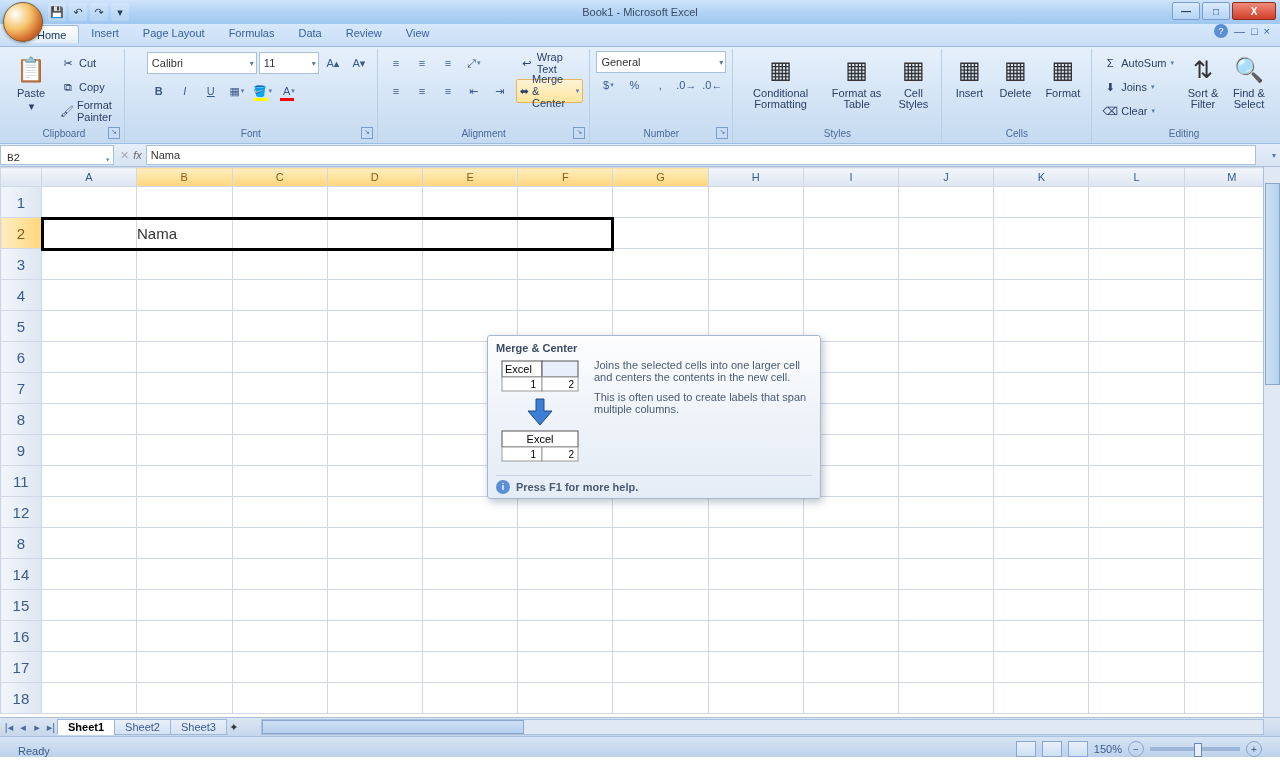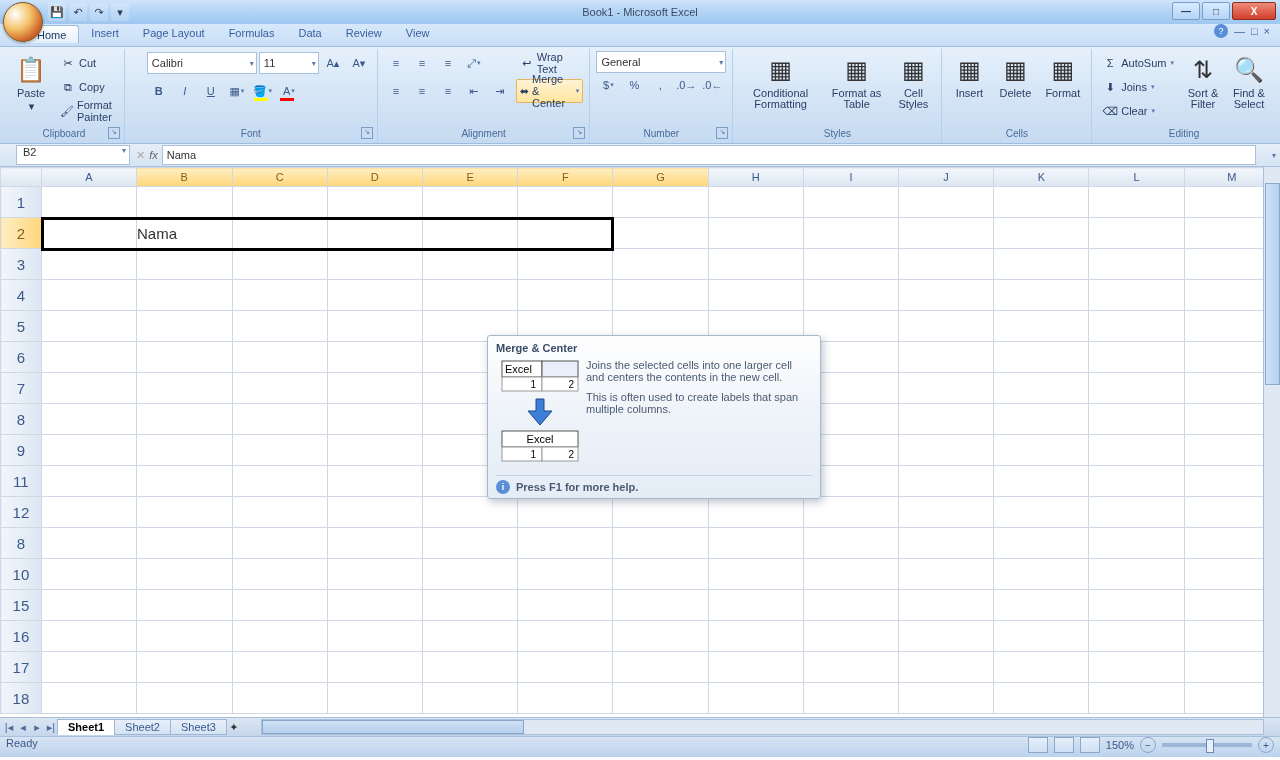--- a/index.html
+++ b/index.html
@@ -26,51 +26,51 @@
   .small-btn{display:flex;align-items:center;gap:3px;padding:1px 3px;border:1px solid transparent;border-radius:2px;height:20px;color:#2b4066;}
   .small-btn .ic{width:16px;height:16px;display:inline-flex;align-items:center;justify-content:center;}
   .small-btn.hl{background:linear-gradient(#fff3d6,#ffe59e);border-color:#e6b760;}
   .stack{display:flex;flex-direction:column;gap:0;}
   .row{display:flex;gap:2px;align-items:center;}
   .combo{height:20px;background:#fff;border:1px solid #a8c0dc;display:flex;align-items:center;padding:0 14px 0 4px;position:relative;color:#333;}
   .combo::after{content:"▾";position:absolute;right:2px;font-size:8px;color:#5a7aac;}
   .spin{width:40px;}
   .ibtn{width:22px;height:22px;border:1px solid transparent;display:flex;align-items:center;justify-content:center;color:#3b5a8a;border-radius:2px;}
   .namebox-row{height:22px;background:linear-gradient(#e6eef8,#d6e4f3);border-bottom:1px solid #a8c0dc;display:flex;align-items:center;}
-  .namebox{width:92px;background:#fff;border:1px solid #a8c0dc;height:18px;margin-left:16px;display:flex;align-items:flex-start;padding:0 14px 0 6px;position:relative;}
+  .namebox{width:92px;background:#fff;border:1px solid #a8c0dc;height:18px;margin-left:0;display:flex;align-items:flex-end;padding:0 14px 0 6px;position:relative;font-family:Liberation Mono, monospace;}
   .namebox::after{content:"▾";position:absolute;right:3px;font-size:8px;color:#5a7aac;}
   .fx-area{display:flex;align-items:center;flex:1;gap:4px;margin-left:6px;}
   .fx-area .fx{font-style:italic;color:#666;}
   .formula-bar{flex:1;background:#fff;border:1px solid #a8c0dc;height:18px;padding:0 4px;display:flex;align-items:center;margin-right:16px;}
   .sheet{position:relative;height:550px;overflow:hidden;}
   .grid{position:absolute;left:0;top:0;}
   .grid table{border-collapse:collapse;}
   .grid th,.grid td{border:1px solid #d0d7e5;font-weight:normal;padding:0;}
   .corner{width:40px;height:18px;background:linear-gradient(#f2f6fb,#dce6f2);border:1px solid #9cb6d8;}
   .colhead{background:linear-gradient(#f2f6fb,#dce6f2);height:18px;text-align:center;color:#3b5a8a;width:95px;}
   .colhead.sel{background:linear-gradient(#ffeec2,#ffd67a);color:#8a5a1a;}
   .rowhead{background:linear-gradient(90deg,#f2f6fb,#dce6f2);width:40px;height:30px;text-align:center;color:#3b5a8a;font-size:15px;}
   .rowhead.sel{background:linear-gradient(90deg,#ffeec2,#ffd67a);color:#8a5a1a;}
   .cell{width:95px;height:30px;background:#fff;font-size:15px;padding-left:3px;text-align:left;}
   .sel-border{position:absolute;border:3px solid #000;}
   .tooltip{position:absolute;left:487px;top:168px;width:316px;background:linear-gradient(#fefefe,#eef3f9 50%,#e4ecf6);border:1px solid #a8b8cc;border-radius:3px;box-shadow:2px 3px 8px rgba(60,80,110,.35);padding:6px 8px 4px;color:#4a5a72;font-size:11px;z-index:50;}
   .tooltip h4{margin:0 0 5px;font-size:11px;font-weight:bold;color:#3b4b66;}
-  .tooltip .body{display:flex;gap:2px;justify-content:flex-end;}
+  .tooltip .body{display:flex;gap:10px;justify-content:flex-end;}
   .tooltip .illus{width:88px;flex-shrink:0;}
   .tooltip .illus svg{display:block;}
   .tooltip .txt{flex:1;line-height:12px;}
   .tooltip .foot{border-top:1px solid #c8d4e4;margin-top:6px;padding-top:4px;display:flex;align-items:center;gap:6px;font-weight:bold;}
   .tooltip .foot .i{width:14px;height:14px;border-radius:50%;background:#5a8ed6;color:#fff;display:flex;align-items:center;justify-content:center;font-size:9px;font-weight:bold;}
   .sheet-tabs{height:18px;background:linear-gradient(#dce6f2,#c5d6ec);display:flex;align-items:center;border-top:1px solid #a8c0dc;padding-left:2px;font-size:11px;}
   .nav-ar{width:14px;text-align:center;color:#4a6a9a;}
   .stab{padding:1px 10px;background:linear-gradient(#e8effa,#d4e2f2);border:1px solid #9cb6d8;margin-left:-1px;color:#3b5a8a;}
   .stab.active{background:#fff;color:#000;font-weight:bold;border-bottom-color:#fff;}
   .hscroll{flex:1;margin:0 16px 0 20px;height:14px;background:#dfe8f3;border:1px solid #a8c0dc;position:relative;}
   .hscroll .thumb{position:absolute;left:0;top:0;height:12px;width:260px;background:linear-gradient(#cfe0f5,#b5d0ee);border:1px solid #8aa8cc;}
-  .statusbar{height:20px;background:linear-gradient(#d7e4f3,#bcd2ec);display:flex;align-items:flex-start;padding:0 6px;color:#3b5a8a;border-top:1px solid #a8c0dc;gap:33px;}
+  .statusbar{height:20px;background:linear-gradient(#d7e4f3,#bcd2ec);display:flex;align-items:flex-end;padding:0 18px;color:#3b5a8a;border-top:1px solid #a8c0dc;gap:33px;}
   .statusbar .right{margin-left:auto;display:flex;align-items:center;gap:6px;}
   .viewbtn{width:18px;height:14px;border:1px solid #8aa8cc;background:linear-gradient(#e8effa,#cfe0f5);}
   .slider{width:90px;height:4px;background:#9cb6d8;position:relative;}
   .slider .th{position:absolute;left:44px;top:-4px;width:6px;height:12px;background:#e8effa;border:1px solid #6a8ab0;}
   .zm{width:14px;height:14px;border:1px solid #8aa8cc;border-radius:50%;display:flex;align-items:center;justify-content:center;font-size:10px;}
   .arrow-dn{font-size:7px;color:#5a7aac;margin-left:1px;}
   .vscroll{position:absolute;right:0;top:0;width:16px;height:552px;background:#dfe8f3;border-left:1px solid #a8c0dc;}
   .vscroll .thumb{position:absolute;top:16px;left:1px;width:13px;height:200px;background:linear-gradient(90deg,#cfe0f5,#b5d0ee);border:1px solid #8aa8cc;}
 </style>
 </head>
@@ -489,21 +489,21 @@
             <td class="cell"></td>
             <td class="cell"></td>
             <td class="cell"></td>
             <td class="cell"></td>
             <td class="cell"></td>
             <td class="cell"></td>
             <td class="cell"></td>
             <td class="cell"></td>
           </tr>
           <tr>
-            <th class="rowhead">10</th>
+            <th class="rowhead">14</th>
             <td class="cell"></td>
             <td class="cell"></td>
             <td class="cell"></td>
             <td class="cell"></td>
             <td class="cell"></td>
             <td class="cell"></td>
             <td class="cell"></td>
             <td class="cell"></td>
             <td class="cell"></td>
             <td class="cell"></td>

